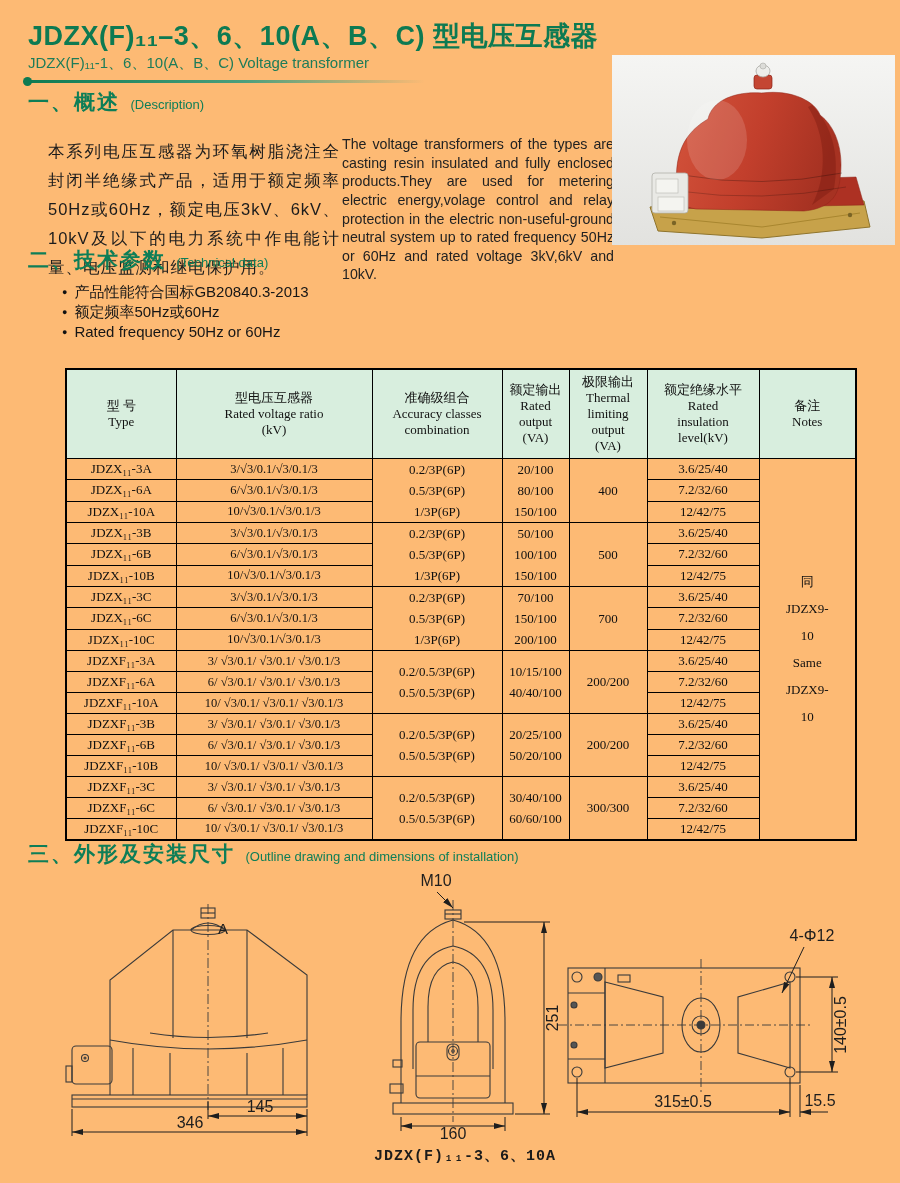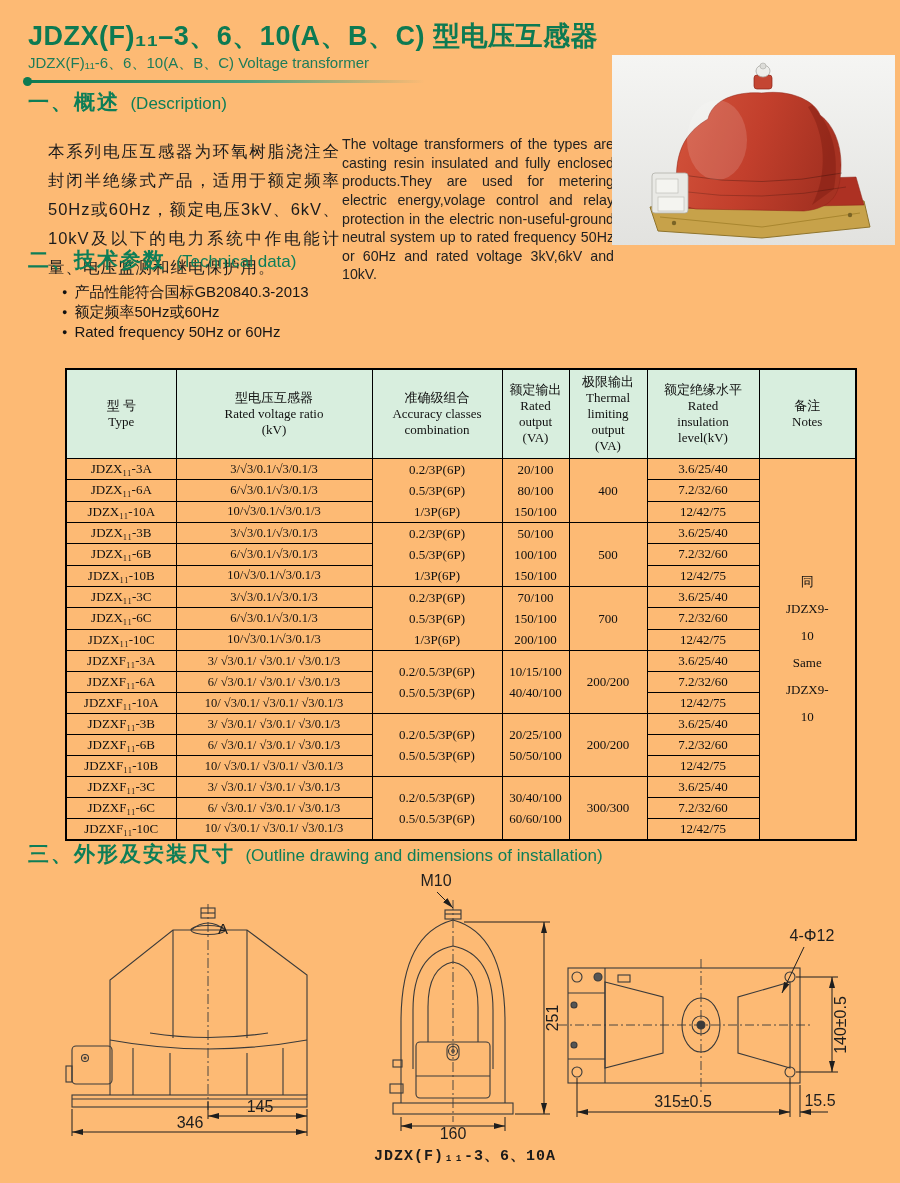--- a/index.html
+++ b/index.html
@@ -7,21 +7,21 @@
         font-family:"Liberation Sans","DejaVu Sans",sans-serif;color:#111;}
   
   .title{position:absolute;left:28px;top:18px;font-size:27px;font-weight:bold;color:#0d7a52;letter-spacing:0.5px;}
   .subtitle{position:absolute;left:28px;top:54px;font-size:15px;color:#1d7c59;}
   .divider{position:absolute;left:25px;top:80px;width:400px;height:3px;border-radius:2px;
            background:linear-gradient(to right,#0d7a52 0%,#4c9f7d 55%,rgba(180,214,198,0) 100%);}
   .divider .dot{position:absolute;left:-2px;top:-3px;width:9px;height:9px;border-radius:50%;background:#0d7a52;}
   
   .sec-head{position:absolute;left:28px;white-space:nowrap;}
   .sec-head .zh{font-size:21px;font-weight:bold;color:#0e7e57;letter-spacing:2px;}
-  .sec-head .en{font-size:17px;color:#0e7e57;margin-left:6px;}
+  .sec-head .en{font-size:13px;color:#0e7e57;margin-left:6px;}
   
   .para-zh{position:absolute;left:48px;top:120px;width:292px;font-size:16.5px;line-height:29px;
            letter-spacing:1px;text-align:justify;color:#1c1c1c;}
   .para-en{position:absolute;left:342px;top:121px;width:272px;font-size:14.2px;line-height:18.6px;
            text-align:justify;color:#222;}
   .photo{position:absolute;left:612px;top:55px;width:283px;height:190px;}
   
   .bullets{position:absolute;left:62px;top:282px;margin:0;padding:0;list-style:none;}
   .bullets li{font-size:15px;line-height:19px;color:#161616;}
   .bullets li::before{content:"●";font-size:9px;vertical-align:2px;margin-right:7px;color:#111;}
@@ -42,21 +42,21 @@
   svg text{font-family:"Liberation Sans","DejaVu Sans",sans-serif;fill:#1e1e1e;}
   .caption{position:absolute;left:280px;top:1146px;width:370px;text-align:center;
            font-size:15px;font-weight:bold;color:#1b1b1b;letter-spacing:1px;font-family:Liberation Mono, monospace;}
 </style>
 </head>
 <body>
 
 <div class="page">
 
   <div class="title">JDZX(F)₁₁–3、6、10(A、B、C) 型电压互感器</div>
-  <div class="subtitle">JDZX(F)₁₁-6、6、10(A、B、C) Voltage transformer</div>
+  <div class="subtitle">JDZX(F)₁₁-1、6、10(A、B、C) Voltage transformer</div>
   <div class="divider">
       <span class="dot"></span>
     </div>
 
   <div class="sec-head" style="top:88px;">
     <span class="zh">一、概述</span>
     <span class="en">(Description)</span>
   </div>
   <p class="para-zh">本系列电压互感器为环氧树脂浇注全封闭半绝缘式产品，适用于额定频率50Hz或60Hz，额定电压3kV、6kV、10kV及以下的电力系统中作电能计量、电压监测和继电保护用。</p>
   <p class="para-en">The voltage transformers of the types are casting resin insulated and fully enclosed products.They are used for metering electric energy,volage control and relay protection in the electric non-useful-ground neutral system up to rated frequency 50Hz or 60Hz and rated voltage 3kV,6kV and 10kV.</p>
@@ -353,21 +353,21 @@
             </td>
             <td class="ratio-cell">
               <div>3/ √3/0.1/ √3/0.1/ √3/0.1/3</div>
             </td>
             <td class="accuracy-cell" rowspan="3">
               <div>0.2/0.5/3P(6P)</div>
               <div>0.5/0.5/3P(6P)</div>
             </td>
             <td class="output-cell" rowspan="3">
               <div>20/25/100</div>
-              <div>50/50/100</div>
+              <div>50/20/100</div>
             </td>
             <td class="thermal-cell" rowspan="3">
               <div>200/200</div>
             </td>
             <td class="insulation-cell">
               <div>3.6/25/40</div>
             </td>
           </tr>
           <tr>
             <td class="type-cell">

